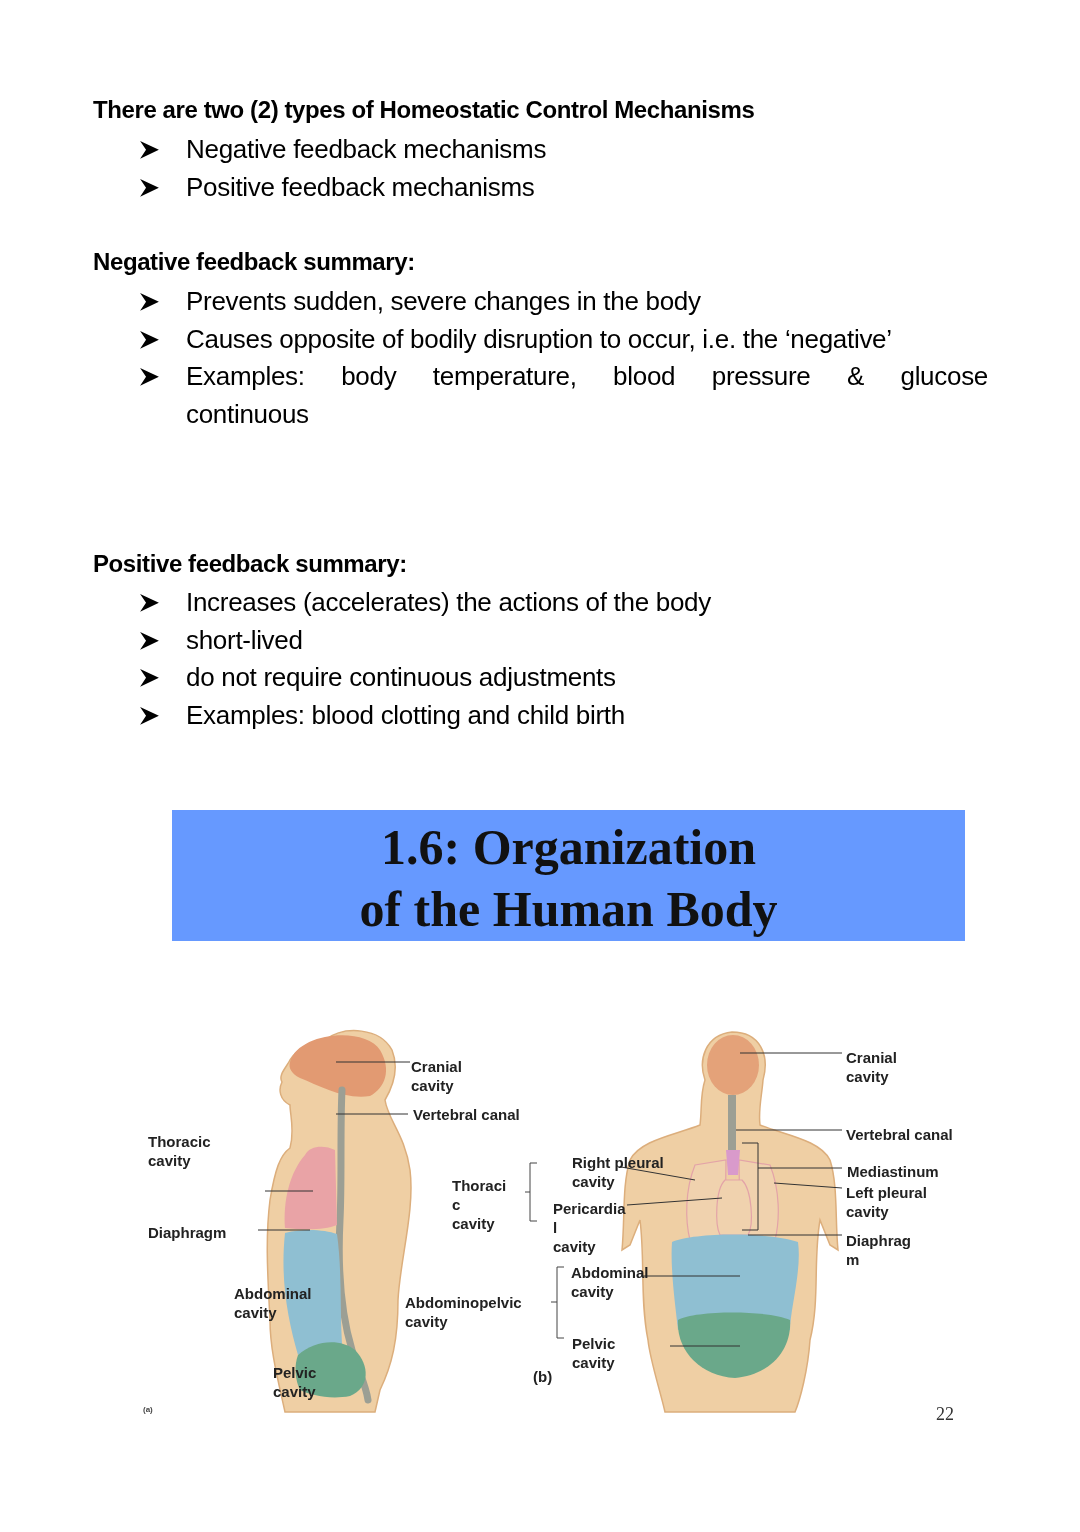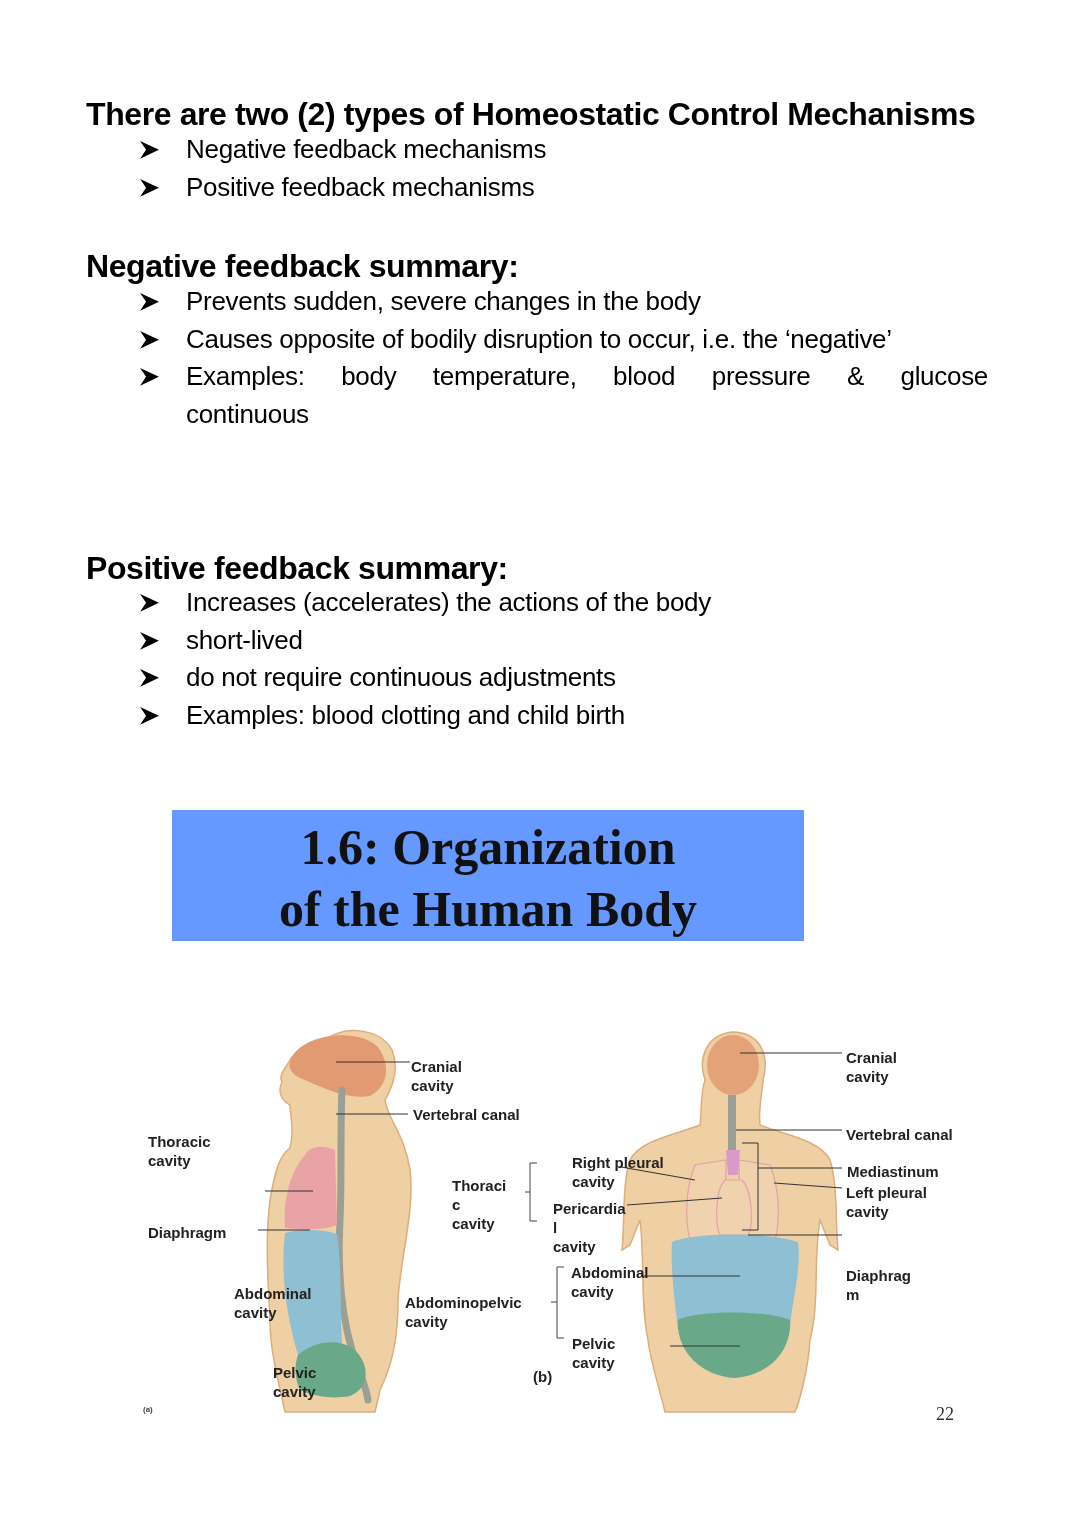--- a/index.html
+++ b/index.html
@@ -1,24 +1,24 @@
 <!DOCTYPE html>
 <html><head>
 <meta charset="utf-8">
 <style>
   html, body { margin: 0; padding: 0; background: #ffffff; }
   body { width: 1080px; height: 1532px; position: relative; overflow: hidden; font-family: "Liberation Sans", sans-serif; color: #000; }
   .doc { position: absolute; left: 0; top: 0; width: 1080px; height: 1532px; }
-  .heading { position: absolute; left: 86px; font-family: "Liberation Sans", sans-serif; font-weight: bold; font-size: 32px; letter-spacing: -0.4px; white-space: nowrap; }
+  .heading { position: absolute; left: 93px; font-family: "Liberation Sans", sans-serif; font-weight: bold; font-size: 24px; letter-spacing: -0.4px; white-space: nowrap; }
   .blist { position: absolute; left: 138px; margin: 0; padding: 0; list-style: none; font-family: "Liberation Sans", sans-serif; font-size: 26px; letter-spacing: -0.3px; }
   .blist li { position: relative; padding-left: 48px; height: 37.6px; line-height: 37.6px; white-space: nowrap; }
   .blist li .arrow { position: absolute; left: 0; top: 0; width: 22px; height: 37.6px; }
   .blist li.wrap { white-space: normal; width: 802px; height: auto; }
   .blist li.wrap .just { display: block; text-align: justify; text-align-last: justify; }
-  .slide-title { position: absolute; left: 172px; top: 810px; width: 632px; height: 131px; background: #6699ff; text-align: center; font-family: "Liberation Serif", serif; font-weight: bold; font-size: 50px; line-height: 62px; color: #111; box-sizing: border-box; padding-top: 6px; }
+  .slide-title { position: absolute; left: 172px; top: 810px; width: 793px; height: 131px; background: #6699ff; text-align: center; font-family: "Liberation Serif", serif; font-weight: bold; font-size: 50px; line-height: 62px; color: #111; box-sizing: border-box; padding-top: 6px; }
   .figure { position: absolute; left: 130px; top: 1020px; width: 860px; height: 420px; }
   .lbl { position: absolute; font-family: "Liberation Sans", sans-serif; font-weight: bold; font-size: 15px; line-height: 19px; color: #222; white-space: nowrap; }
   .page-num { position: absolute; left: 936px; top: 1404px; font-family: "Liberation Serif", serif; font-size: 18px; color: #333; }
   .fig-a { position: absolute; left: 143px; top: 1406px; font-family: "Liberation Sans", sans-serif; font-size: 8px; line-height: 8px; color: #444; font-weight: bold; }
 </style>
 </head>
 <body>
 
 <div class="doc">
 
@@ -207,19 +207,19 @@
   <div class="lbl" style="left:846px; top:1048px;">
     <div>Cranial</div>
       <div>cavity</div>
   </div>
   <div class="lbl" style="left:846px; top:1125px;">Vertebral canal</div>
   <div class="lbl" style="left:847px; top:1162px;">Mediastinum</div>
   <div class="lbl" style="left:846px; top:1183px;">
     <div>Left pleural</div>
       <div>cavity</div>
   </div>
-  <div class="lbl" style="left:846px; top:1266px;">
+  <div class="lbl" style="left:846px; top:1231px;">
     <div>Diaphrag</div>
       <div>m</div>
   </div>
 
   <div class="page-num">22</div>
 </div>
 
 </body></html>

